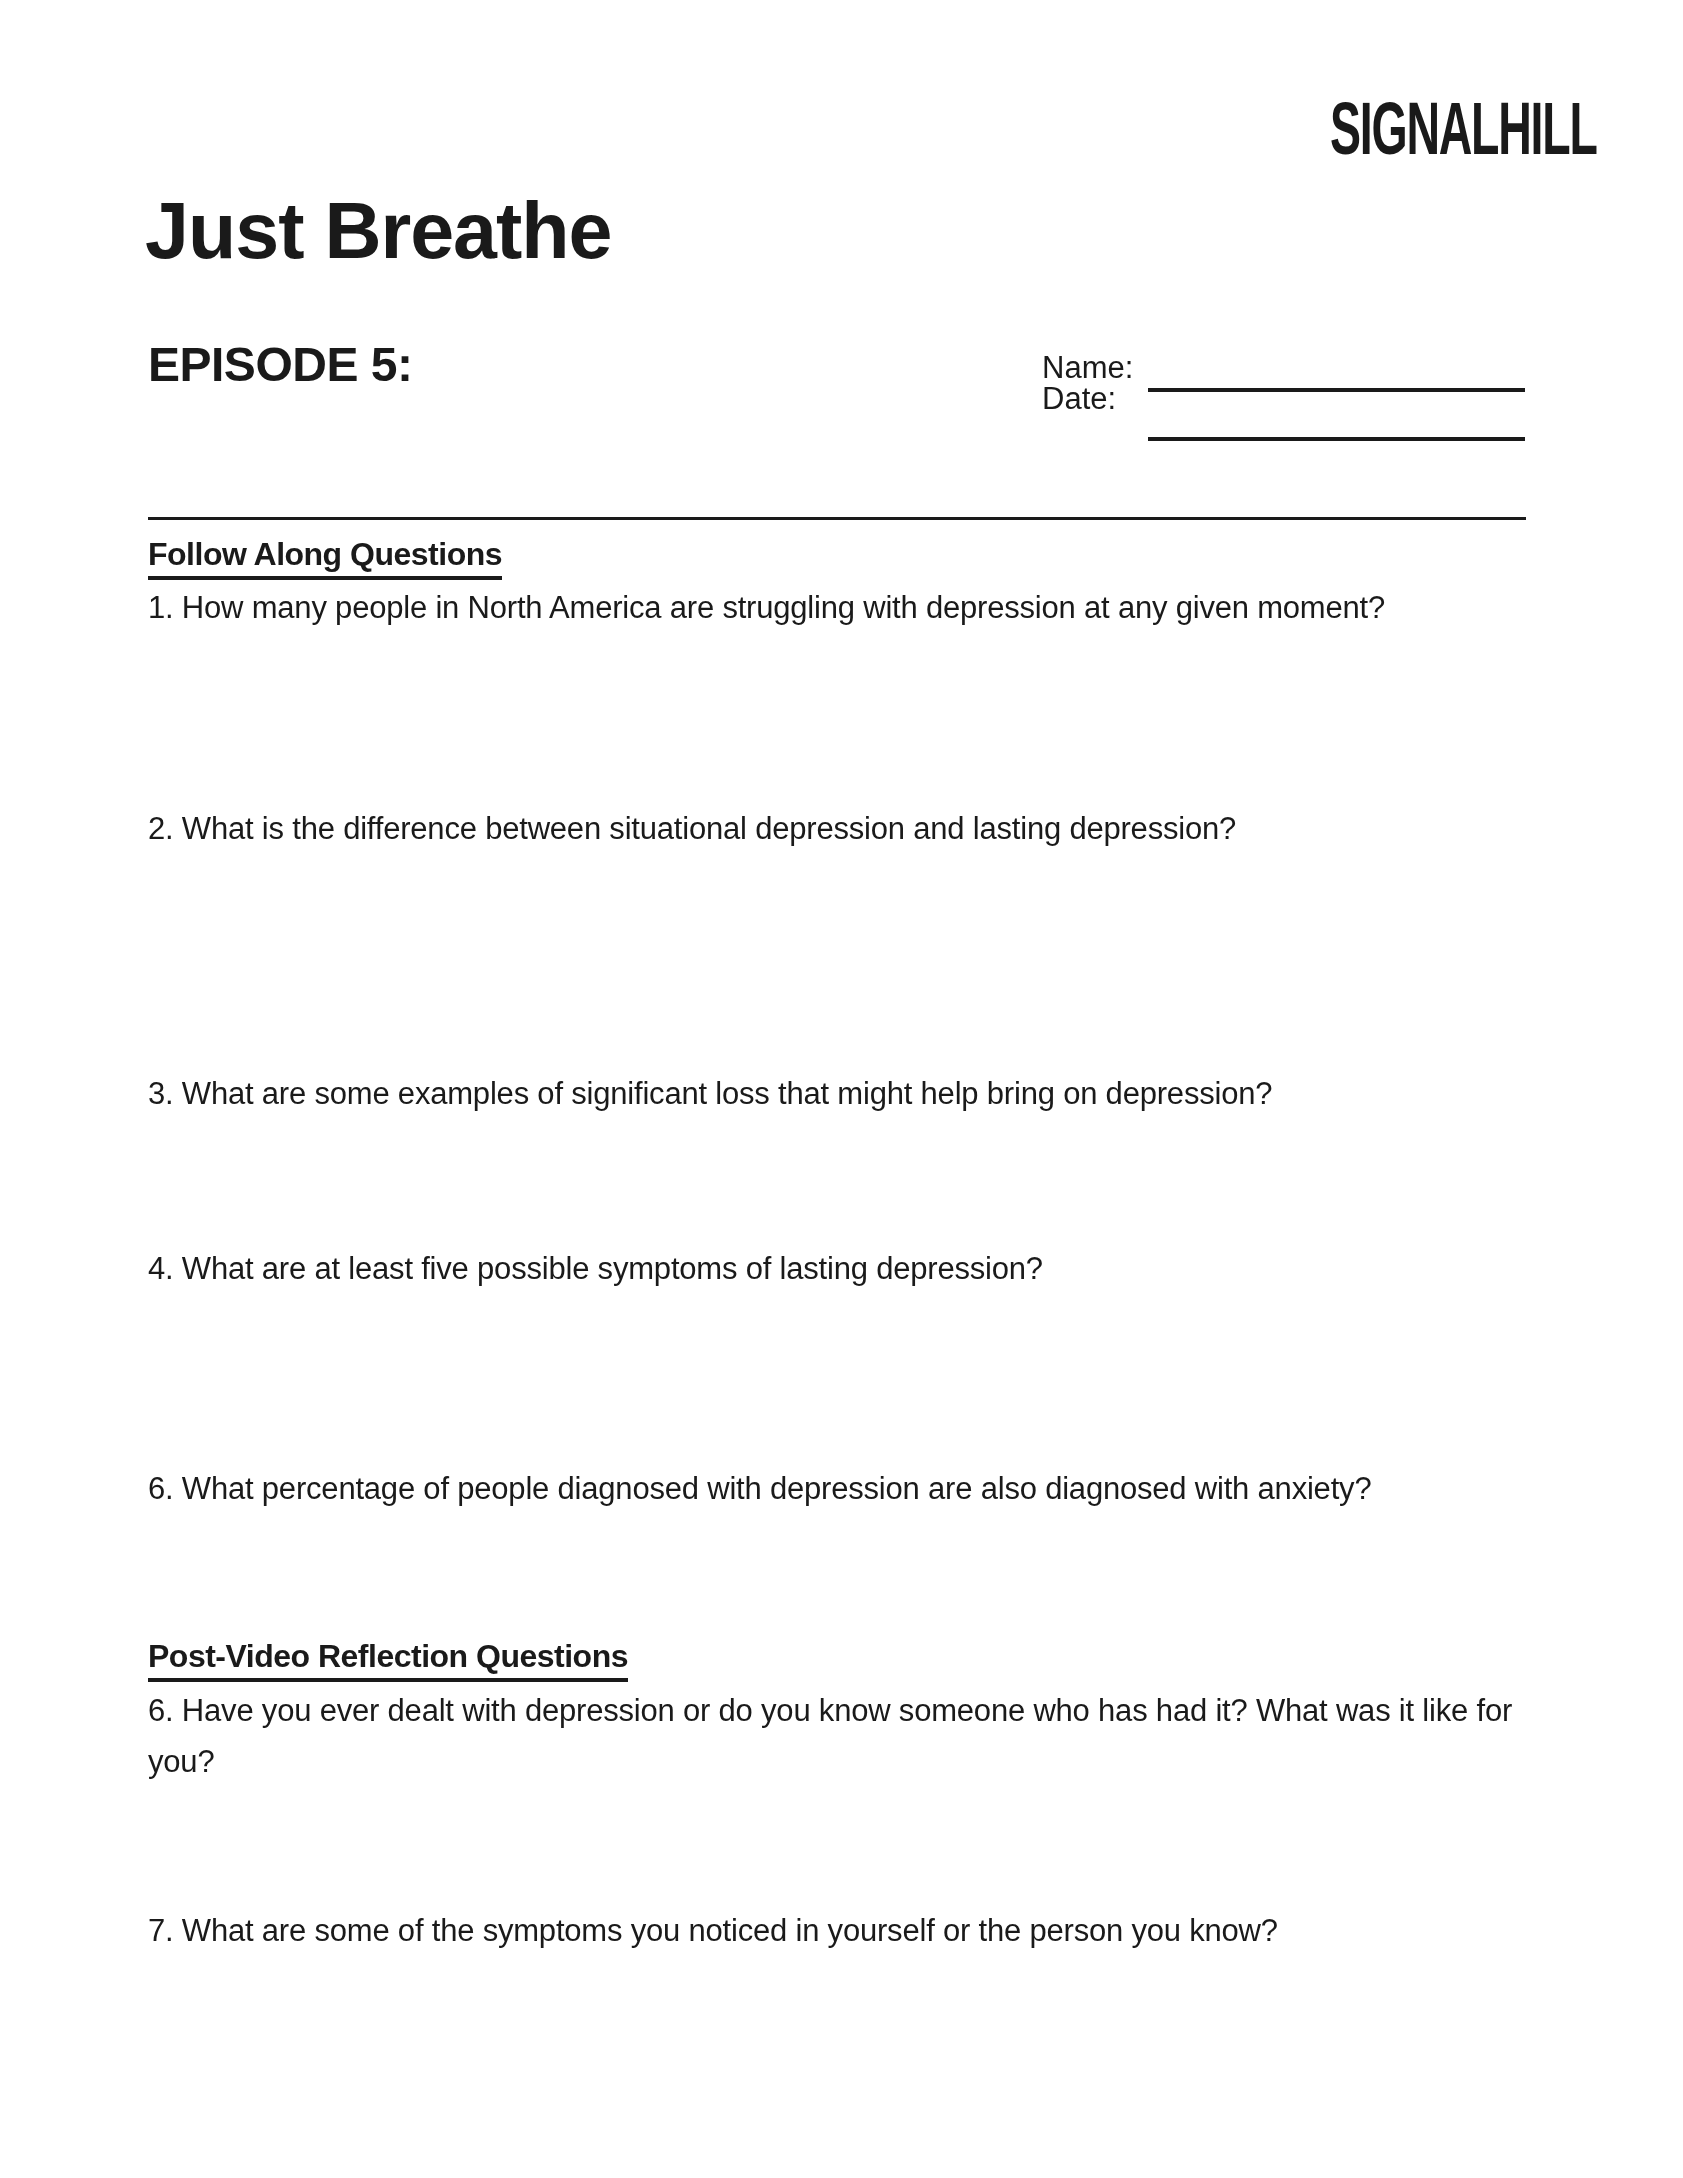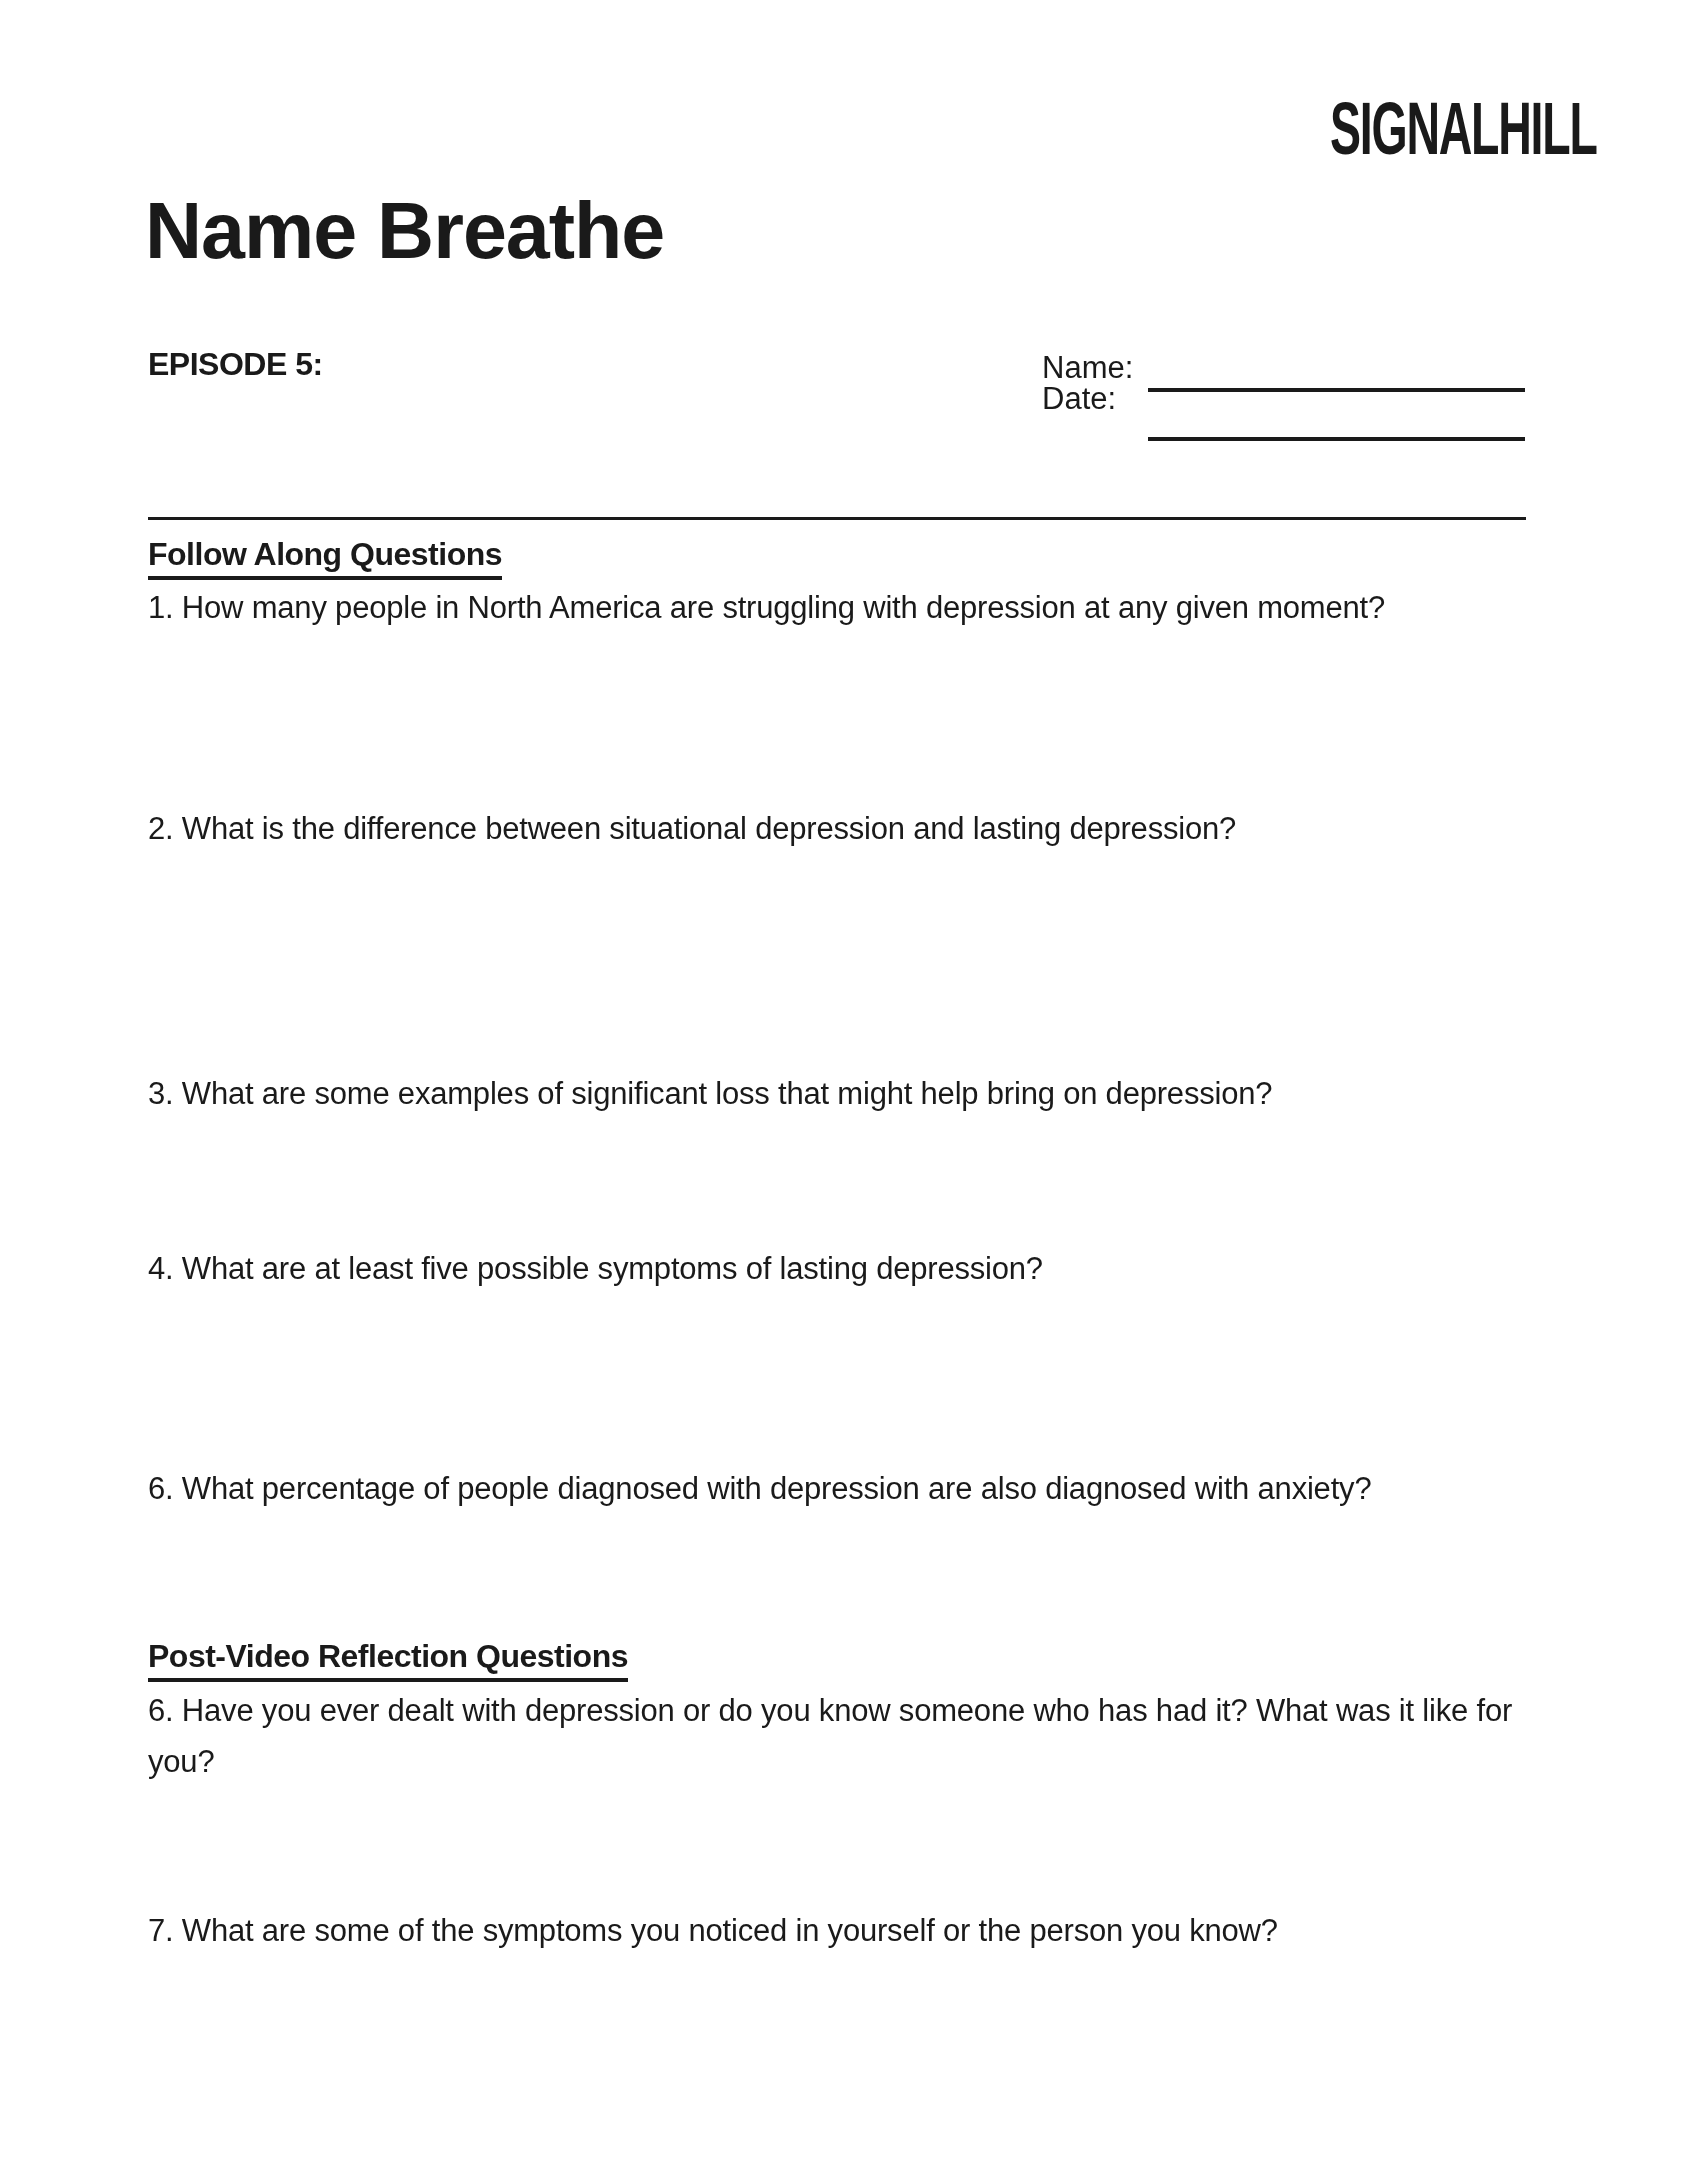--- a/index.html
+++ b/index.html
@@ -1,32 +1,32 @@
 <!DOCTYPE html>
 <html><head>
   <meta charset="utf-8">
   <style>
     html, body { margin: 0; padding: 0; background: #ffffff; }
     body { width: 1683px; height: 2178px; position: relative; overflow: hidden; color: #1a1a1a; font-family: "Liberation Sans", sans-serif; }
     .abs { position: absolute; }
     .logo { left: 1330px; top: 91px; font-family: "Liberation Sans Narrow", "Liberation Sans", sans-serif; font-weight: 700; font-size: 75px; letter-spacing: -2px; transform: scaleX(0.62); transform-origin: left top; line-height: 1; color: #1a1a1a; }
     .title { left: 145px; top: 188px; font-weight: 700; font-size: 79px; letter-spacing: -1px; line-height: 1.1; }
-    .episode { left: 148px; top: 340px; font-weight: 700; font-size: 32px; line-height: 49px; letter-spacing: -0.5px; }
+    .episode { left: 148px; top: 340px; font-weight: 700; font-size: 48px; line-height: 49px; letter-spacing: -0.5px; }
     .field-label { font-size: 31px; line-height: 1; }
     .field-line { height: 4px; background: #1a1a1a; }
     .divider { left: 148px; top: 517px; width: 1378px; height: 3px; background: #1a1a1a; }
     .section-heading { font-weight: 700; font-size: 32px; line-height: 1; letter-spacing: -0.5px; border-bottom: 4px solid #1a1a1a; padding-bottom: 6px; }
     .question { left: 148px; width: 1386px; font-size: 31px; line-height: 51px; letter-spacing: -0.2px; }
   </style>
 </head>
 <body>
 
 <div class="abs logo">SIGNALHILL</div>
 
-<div class="abs title">Name Breathe</div>
+<div class="abs title">Just Breathe</div>
 
 <div class="abs episode">
   <div>EPISODE 5:</div>
 </div>
 
 <div class="abs field-label" style="left:1042px; top:352px;">Name:</div>
 <div class="abs field-line" style="left:1148px; top:388px; width:377px;"></div>
 
 <div class="abs field-label" style="left:1042px; top:383px;">Date:</div>
 <div class="abs field-line" style="left:1148px; top:437px; width:377px;"></div>

